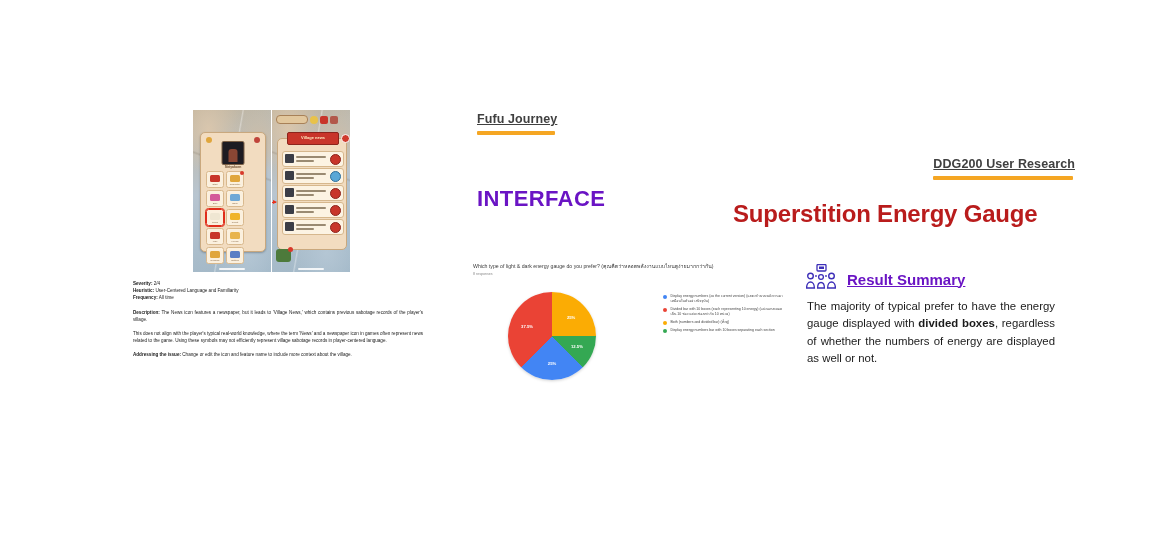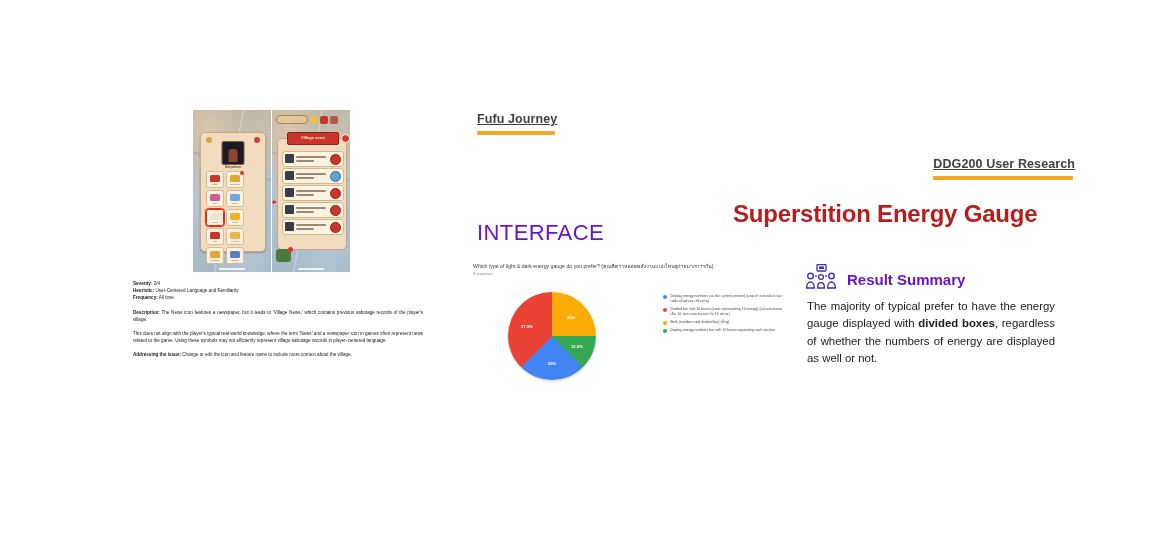--- a/index.html
+++ b/index.html
@@ -102,21 +102,21 @@
   
   .hdr-left{position:absolute;left:477px;top:112px;}
   .hdr-right{position:absolute;right:100px;top:112px;text-align:right;margin-top:45px;}
   .hdr-txt{font-size:12.5px;font-weight:bold;color:#404040;letter-spacing:.1px;white-space:nowrap;text-decoration:underline;}
   .hdr-rule{height:3.5px;background:#f5a623;margin-top:5px;border-radius:1px;}
   .hdr-left .hdr-rule{width:78px;}
   .hdr-right .hdr-rule{width:140px;}
 
   
   .ic{position:absolute;left:477px;top:186px;}
-  .ic div{font-size:22px;font-weight:normal;letter-spacing:.4px;line-height:1.22;margin-top:34px;}
+  .ic div{font-size:22px;font-weight:bold;letter-spacing:.4px;line-height:1.22;}
   .ic .l1{color:#6a14c4;}
   .ic .l2{color:#f5a623;}
 
   .survey{position:absolute;left:473px;top:262px;width:310px;}
   .q{font-size:5.2px;line-height:1.55;color:#3c3c3c;}
   .resp{font-size:3.6px;color:#8a8a8a;margin-top:2px;}
 
   .chartrow{position:absolute;left:0;top:28px;width:310px;height:95px;}
   .pie{position:absolute;left:35px;top:2px;width:88px;height:88px;border-radius:50%;
     box-shadow:0 1px 3px rgba(0,0,0,.18);}
@@ -124,21 +124,21 @@
 
   .legend{position:absolute;left:190px;top:4px;width:120px;}
   .lgi{display:flex;gap:3.5px;margin-bottom:3.2px;align-items:flex-start;}
   .dot{width:4px;height:4px;border-radius:50%;flex:none;margin-top:1px;}
   .lgt{font-size:3.5px;line-height:1.42;color:#444;}
 
   
   .rtitle{position:absolute;left:733px;top:200px;width:330px;
     font-size:24px;font-weight:bold;color:#b91c1c;letter-spacing:-.2px;}
   .rsum{position:absolute;left:806px;top:264px;display:flex;align-items:center;gap:11px;}
-  .rsum-label{font-size:15px;font-weight:bold;color:#6a14c4;}
+  .rsum-label{font-size:15px;font-weight:bold;color:#6a14c4;text-decoration:underline;}
   .rbody{position:absolute;left:807px;top:298px;width:248px;
     font-size:11.4px;line-height:1.52;color:#1a1a1a;text-align:justify;}
   .rbody b{font-weight:bold;}
 </style>
 </head>
 <body>
 
 <div class="issue-col">
 
 

